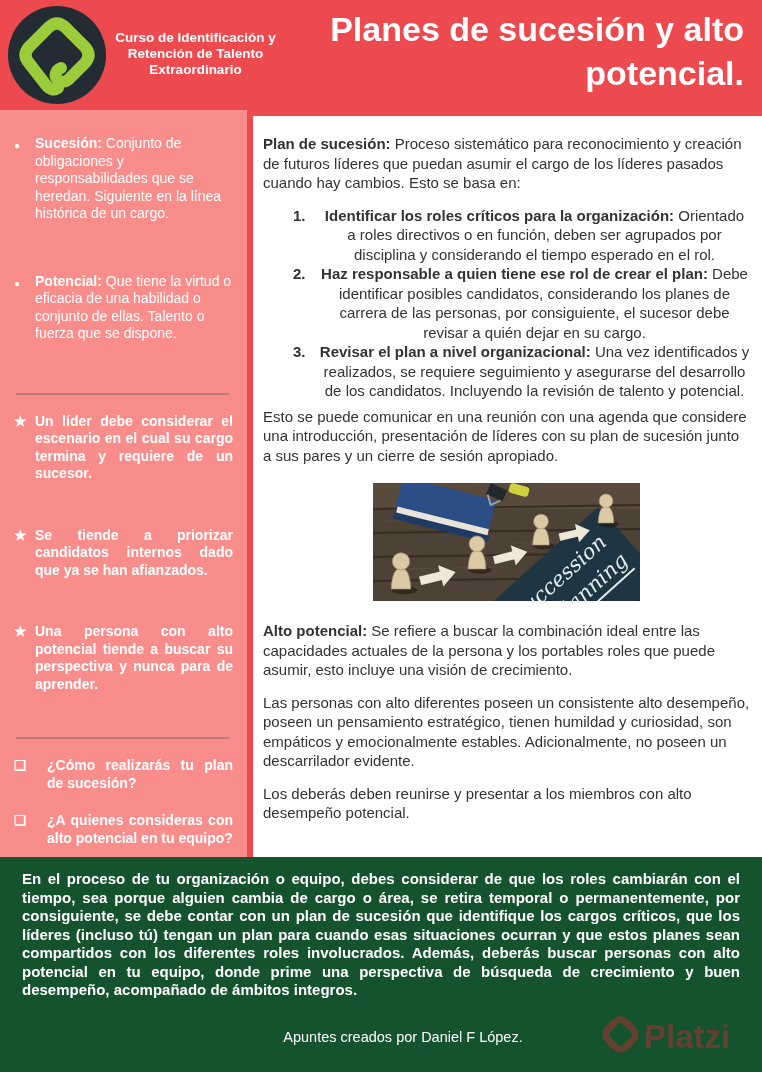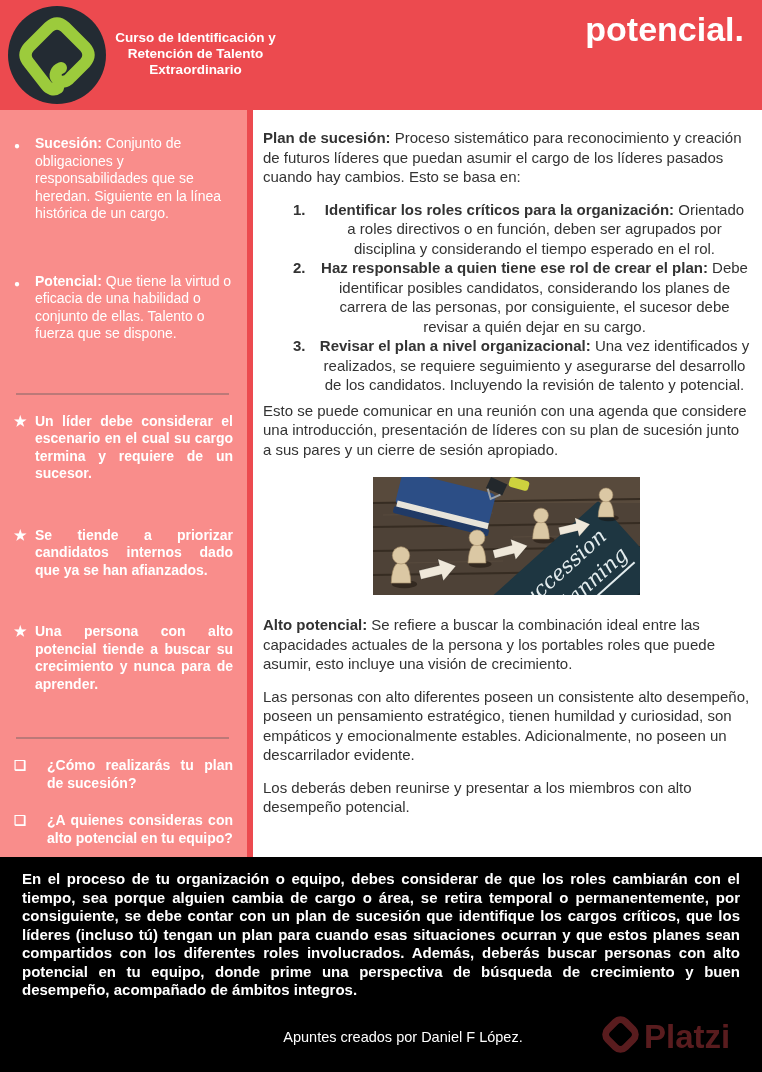--- a/index.html
+++ b/index.html
@@ -22,51 +22,52 @@
   .def-item .marker{font-size:10px;padding-top:2px;}
   .star-item{margin-bottom:44px;font-weight:bold;}
   .star-item p{text-align:justify;}
   .q-item{margin-bottom:20px;font-weight:bold;}
   .q-item p{text-align:justify;margin-left:12px;}
   .q-item .marker{font-size:13.5px;}
   .divider{border:none;border-top:2px solid rgba(90,90,90,.38);margin:16px 4px 18px 2px;}
   .divider.d2{margin-top:22px;}
 
   
-  .content{position:absolute;top:110px;left:253px;right:0;height:747px;background:#fff;box-sizing:border-box;padding:18px 12px 0 10px;color:#333;font-size:15px;line-height:19.5px;}
+  .content{position:absolute;top:116px;left:253px;right:0;height:747px;background:#fff;box-sizing:border-box;padding:18px 12px 0 10px;color:#333;font-size:15px;line-height:19.5px;}
   .para{margin:0 0 13px 0;}
   .para.tight{margin-bottom:0;}
   .steps{list-style:none;counter-reset:step;margin:0 0 6px 0;padding:0 0 0 56px;}
   .steps li{counter-increment:step;position:relative;text-align:center;}
   .steps li::before{content:counter(step) ".";position:absolute;left:-26px;font-weight:bold;}
   .photo{margin:18px auto 20px auto;width:267px;height:118px;}
   .photo svg{display:block;}
 
   
-  .bottom{position:absolute;top:857px;left:0;right:0;bottom:0;background:#000000;color:#fff;}
+  .bottom{position:absolute;top:857px;left:0;right:0;bottom:0;background:#14532d;color:#fff;}
   .summary{margin:0;padding:13px 22px 0 22px;font-weight:bold;font-size:15px;line-height:18.5px;text-align:justify;}
   .credits{position:absolute;left:0;right:0;top:170px;text-align:center;font-size:14.5px;line-height:20px;padding-left:44px;}
   .reminder{font-style:italic;}
   .heart{vertical-align:-2px;margin-left:4px;}
   .watermark{position:absolute;right:6px;bottom:2px;width:160px;height:62px;opacity:.55;}
 </style>
 </head>
 <body>
 
 <div class="page">
 
   <header class="header">
     <div class="logo">
       <svg width="98" height="98" viewBox="0 0 98 98">
         <circle cx="49" cy="49" r="49" fill="#232B33"></circle>
         <path transform="translate(49,49)" d="M 1 33 C -3 36 -8 34 -11 30 L -28 8 Q -35 0 -28 -8 L -8 -28 Q 0 -35 8 -28 L 28 -8 Q 35 0 28 8 L 14 22 C 9 28 3 28 0 24 C -3 20 -1 15 4 13" fill="none" stroke="#9CCB3C" stroke-width="12" stroke-linecap="round" stroke-linejoin="round"></path>
       </svg>
     </div>
     <div class="course-name">Curso de Identificación y Retención de Talento Extraordinario</div>
     <h1 class="title">
+      <span>Planes de sucesión y alto</span>
       <span>potencial.</span>
     </h1>
   </header>
 
   <aside class="sidebar">
     <div class="side-item def-item">
       <span class="marker">●</span>
       <p><b>Sucesión:</b><span> Conjunto de obligaciones y responsabilidades que se heredan. Siguiente en la línea histórica de un cargo.</span></p>
     </div>
     <div class="side-item def-item">
@@ -79,21 +80,21 @@
     <div class="side-item star-item">
       <span class="marker">★</span>
       <p>Un líder debe considerar el escenario en el cual su cargo termina y requiere de un sucesor.</p>
     </div>
     <div class="side-item star-item">
       <span class="marker">★</span>
       <p>Se tiende a priorizar candidatos internos dado que ya se han afianzados.</p>
     </div>
     <div class="side-item star-item">
       <span class="marker">★</span>
-      <p>Una persona con alto potencial tiende a buscar su crecimiento y nunca para de aprender.</p>
+      <p>Una persona con alto potencial tiende a buscar su perspectiva y nunca para de aprender.</p>
     </div>
 
     <hr class="divider d2">
 
     <div class="side-item q-item">
       <span class="marker">❏</span>
       <p>¿Cómo realizarás tu plan de sucesión?</p>
     </div>
     <div class="side-item q-item">
       <span class="marker">❏</span>

